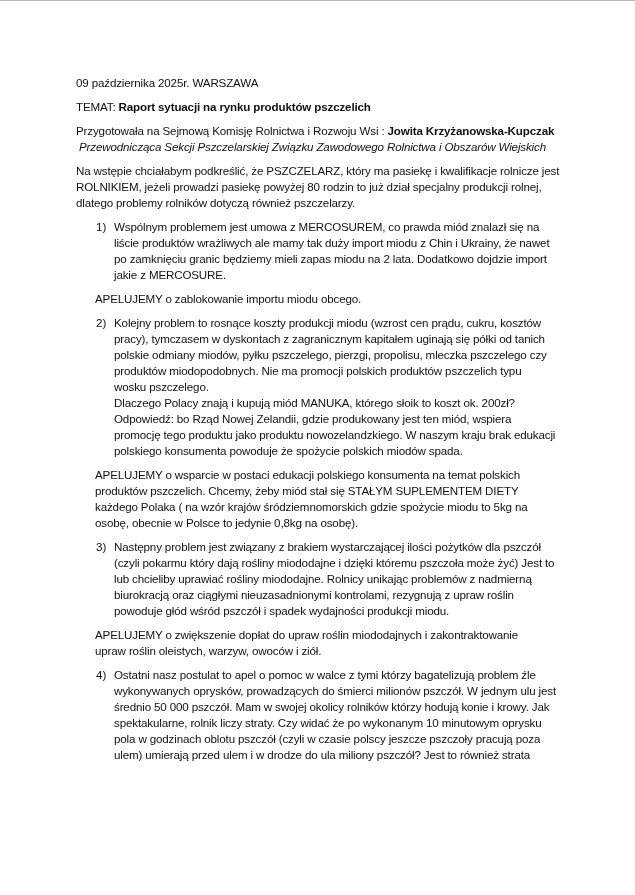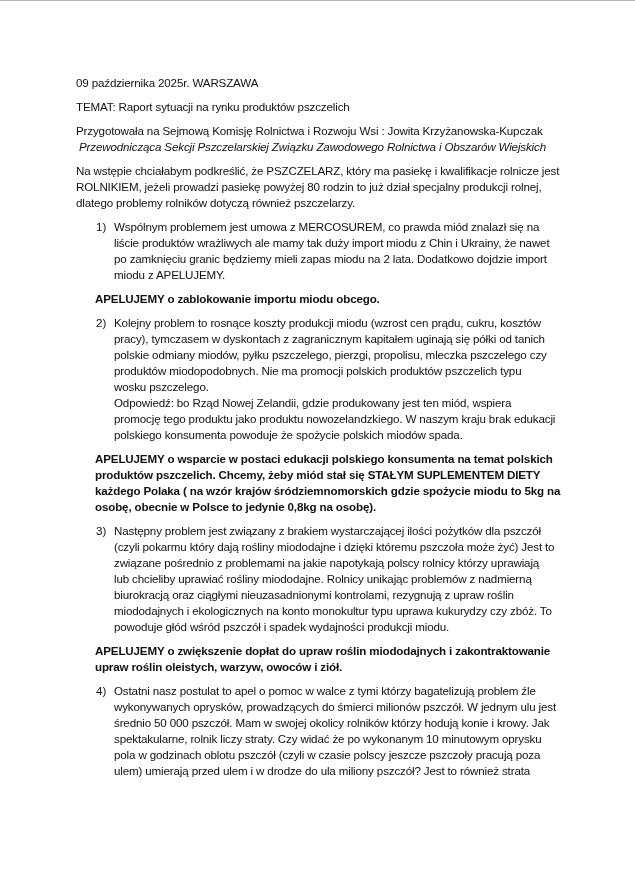--- a/index.html
+++ b/index.html
@@ -29,38 +29,38 @@
       width: 470px;
     }
     .line {
       display: block;
       height: 16px;
       line-height: 16px;
       white-space: nowrap;
       letter-spacing: -0.15px;
     }
     .para { margin: 0 0 8px 0; }
-    .b { font-weight: normal; }
+    .b { font-weight: bold; }
     .i { font-style: italic; text-align: right; }
     .list-item {
       position: relative;
       padding-left: 38px;
       margin: 0 0 8px 0;
     }
     .list-num {
       position: absolute;
       left: 20px;
       top: 0;
       height: 16px;
       line-height: 16px;
     }
     .appeal {
       padding-left: 19px;
       margin: 0 0 8px 0;
-      font-weight: bold;
+      font-weight: normal;
     }
   </style>
 </head>
 <body>
 
 <div class="top-rule"></div>
 
 <div class="page">
 
   <p class="para">
@@ -84,52 +84,51 @@
     <span class="line">Na wstępie chciałabym podkreślić, że PSZCZELARZ, który ma pasiekę i kwalifikacje rolnicze jest</span>
     <span class="line">ROLNIKIEM, jeżeli prowadzi pasiekę powyżej 80 rodzin to już dział specjalny produkcji rolnej,</span>
     <span class="line">dlatego problemy rolników dotyczą również pszczelarzy.</span>
   </p>
 
   <div class="list-item">
     <span class="list-num">1)</span>
     <span class="line">Wspólnym problemem jest umowa z MERCOSUREM, co prawda miód znalazł się na</span>
     <span class="line">liście produktów wrażliwych ale mamy tak duży import miodu z Chin i Ukrainy, że nawet</span>
     <span class="line">po zamknięciu granic będziemy mieli zapas miodu na 2 lata. Dodatkowo dojdzie import</span>
-    <span class="line">miodu z APELUJEMY.</span>
+    <span class="line">jakie z MERCOSURE.</span>
   </div>
   <div class="appeal">
     <span class="line">APELUJEMY o zablokowanie importu miodu obcego.</span>
   </div>
 
   <div class="list-item">
     <span class="list-num">2)</span>
     <span class="line">Kolejny problem to rosnące koszty produkcji miodu (wzrost cen prądu, cukru, kosztów</span>
     <span class="line">pracy), tymczasem w dyskontach z zagranicznym kapitałem uginają się półki od tanich</span>
     <span class="line">polskie odmiany miodów, pyłku pszczelego, pierzgi, propolisu, mleczka pszczelego czy</span>
     <span class="line">produktów miodopodobnych. Nie ma promocji polskich produktów pszczelich typu</span>
     <span class="line">wosku pszczelego.</span>
+    <span class="line">Dlaczego Polacy znają i kupują miód MANUKA, którego słoik to koszt ok. 200zł?</span>
     <span class="line">Odpowiedź: bo Rząd Nowej Zelandii, gdzie produkowany jest ten miód, wspiera</span>
     <span class="line">promocję tego produktu jako produktu nowozelandzkiego. W naszym kraju brak edukacji</span>
     <span class="line">polskiego konsumenta powoduje że spożycie polskich miodów spada.</span>
   </div>
   <div class="appeal">
     <span class="line">APELUJEMY o wsparcie w postaci edukacji polskiego konsumenta na temat polskich</span>
     <span class="line">produktów pszczelich. Chcemy, żeby miód stał się STAŁYM SUPLEMENTEM DIETY</span>
     <span class="line">każdego Polaka ( na wzór krajów śródziemnomorskich gdzie spożycie miodu to 5kg na</span>
     <span class="line">osobę, obecnie w Polsce to jedynie 0,8kg na osobę).</span>
   </div>
 
   <div class="list-item">
     <span class="list-num">3)</span>
     <span class="line">Następny problem jest związany z brakiem wystarczającej ilości pożytków dla pszczół</span>
     <span class="line">(czyli pokarmu który dają rośliny miododajne i dzięki któremu pszczoła może żyć) Jest to</span>
-    <span class="line">związane pośrednio z problemami na jakie napotykają polscy rolnicy którzy uprawiają</span>
     <span class="line">lub chcieliby uprawiać rośliny miododajne. Rolnicy unikając problemów z nadmierną</span>
     <span class="line">biurokracją oraz ciągłymi nieuzasadnionymi kontrolami, rezygnują z upraw roślin</span>
-    <span class="line">miododajnych i ekologicznych na konto monokultur typu uprawa kukurydzy czy zbóż. To</span>
     <span class="line">powoduje głód wśród pszczół i spadek wydajności produkcji miodu.</span>
   </div>
   <div class="appeal">
     <span class="line">APELUJEMY o zwiększenie dopłat do upraw roślin miododajnych i zakontraktowanie</span>
     <span class="line">upraw roślin oleistych, warzyw, owoców i ziół.</span>
   </div>
 
   <div class="list-item">
     <span class="list-num">4)</span>
     <span class="line">Ostatni nasz postulat to apel o pomoc w walce z tymi którzy bagatelizują problem źle</span>

